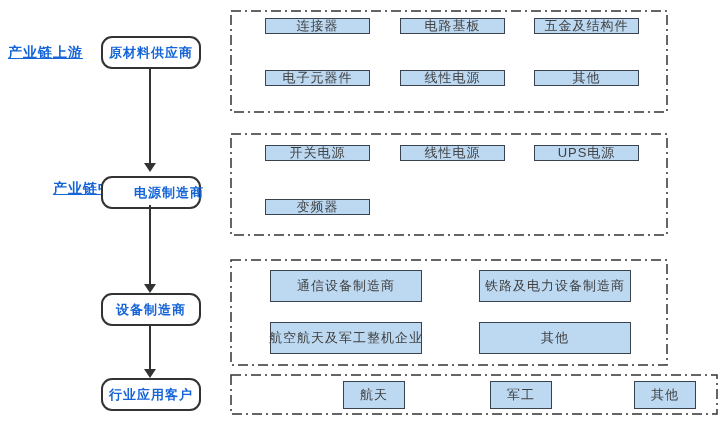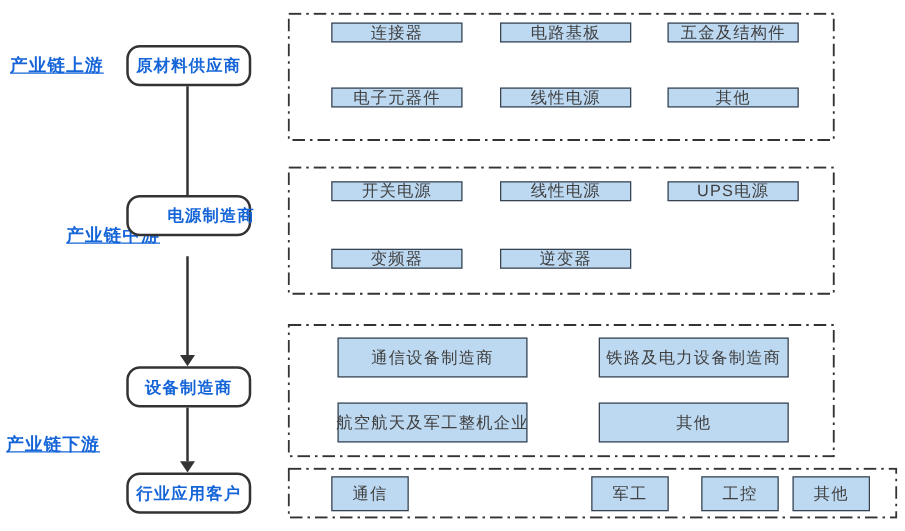--- a/index.html
+++ b/index.html
@@ -65,38 +65,37 @@
   .std{width:105px;height:16px;}
   .g1r1{top:8px;} .g1r2{top:60px;}
   .g2r1{top:12px;} .g2r2{top:66px;}
   
   .wide{width:152px;height:32px;}
   .w1{left:40px;} .w2{left:249px;text-align:right;}
   .g3r1{top:11px;} .g3r2{top:63px;}
   
   .small{width:62px;height:28px;top:7px;}
   .s1{left:35px;} .s2{left:113px;} .s3{left:190px;}
-  .s4{left:243px;} .s5{left:331px;} .s6{left:404px;}
+  .s4{left:260px;} .s5{left:331px;} .s6{left:404px;}
 </style>
 </head>
 <body>
 
 <div class="canvas">
 
   <div class="stage" style="left:8px;top:44px;">产业链上游</div>
   <div class="stage" style="left:5px;top:180px;margin-left:48px;">产业链中游</div>
-  <div class="stage" style="left:5px;top:347px;">产业链下游</div>
 
   <div class="flow-box" style="top:36px;">
     <span>原材料供应商</span>
   </div>
   <div class="arrow-line" style="top:69px;height:94px;"></div>
   <div class="arrow-head" style="top:163px;"></div>
 
-  <div class="flow-box" style="top:156px;padding-left:36px;">
+  <div class="flow-box" style="top:176px;padding-left:36px;">
     <span>电源制造商</span>
   </div>
   <div class="arrow-line" style="top:205px;height:79px;"></div>
   <div class="arrow-head" style="top:284px;"></div>
 
   <div class="flow-box" style="top:293px;">
     <span>设备制造商</span>
   </div>
   <div class="arrow-line" style="top:326px;height:43px;"></div>
   <div class="arrow-head" style="top:369px;"></div>
@@ -118,36 +117,34 @@
   </div>
 
   <div class="group" style="left:230px;top:133px;width:438px;height:103px;">
     <svg class="dashrect" width="438" height="103">
       <rect x="1" y="1" width="436" height="101" fill="none" stroke="#333333" stroke-width="1.5" stroke-dasharray="10 4 2 4"></rect>
     </svg>
     <div class="item std c1 g2r1">开关电源</div>
     <div class="item std c2 g2r1">线性电源</div>
     <div class="item std c3 g2r1">UPS电源</div>
     <div class="item std c1 g2r2">变频器</div>
-    <div class="item std c2 g2r2">逆变器</div>
   </div>
 
   <div class="group" style="left:230px;top:259px;width:438px;height:107px;">
     <svg class="dashrect" width="438" height="107">
       <rect x="1" y="1" width="436" height="105" fill="none" stroke="#333333" stroke-width="1.5" stroke-dasharray="10 4 2 4"></rect>
     </svg>
     <div class="item wide w1 g3r1">通信设备制造商</div>
     <div class="item wide w2 g3r1">铁路及电力设备制造商</div>
     <div class="item wide w1 g3r2">航空航天及军工整机企业</div>
     <div class="item wide w2 g3r2">其他</div>
   </div>
 
   <div class="group" style="left:230px;top:374px;width:488px;height:41px;">
     <svg class="dashrect" width="488" height="41">
       <rect x="1" y="1" width="486" height="39" fill="none" stroke="#333333" stroke-width="1.5" stroke-dasharray="10 4 2 4"></rect>
     </svg>
-    <div class="item small s1">通信</div>
+    <div class="item small s2">航天</div>
     <div class="item small s4">军工</div>
-    <div class="item small s5">工控</div>
     <div class="item small s6">其他</div>
   </div>
 
 </div>
 
 </body></html>

